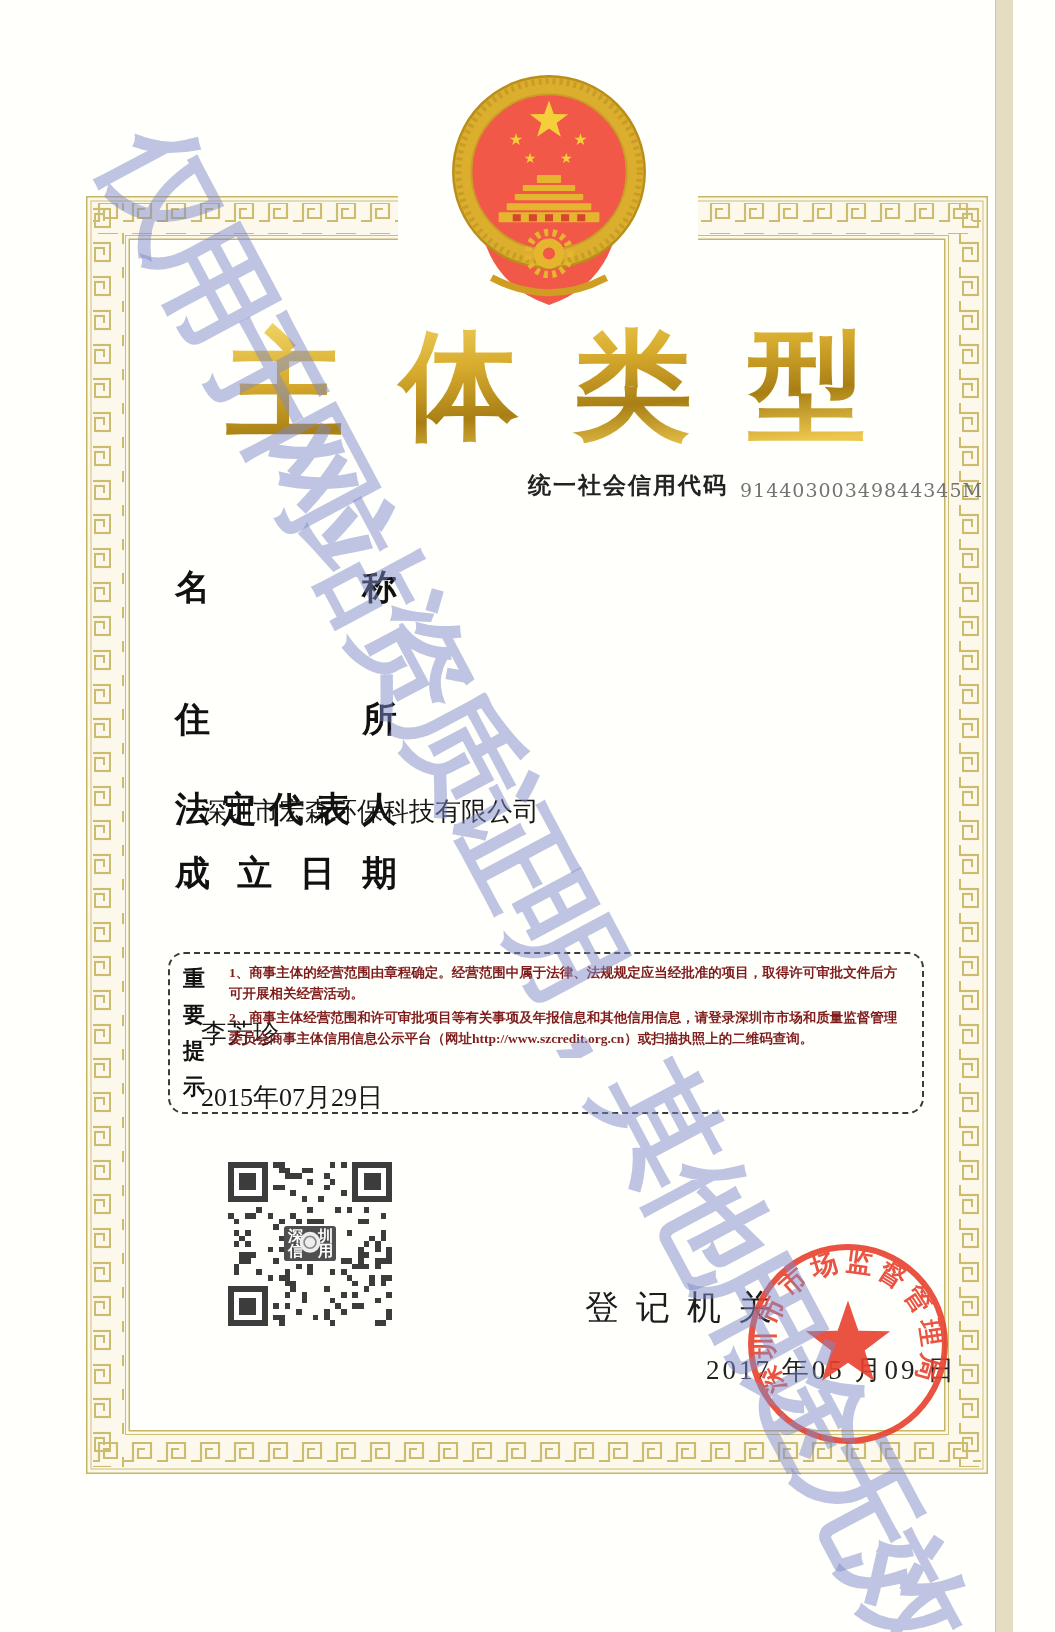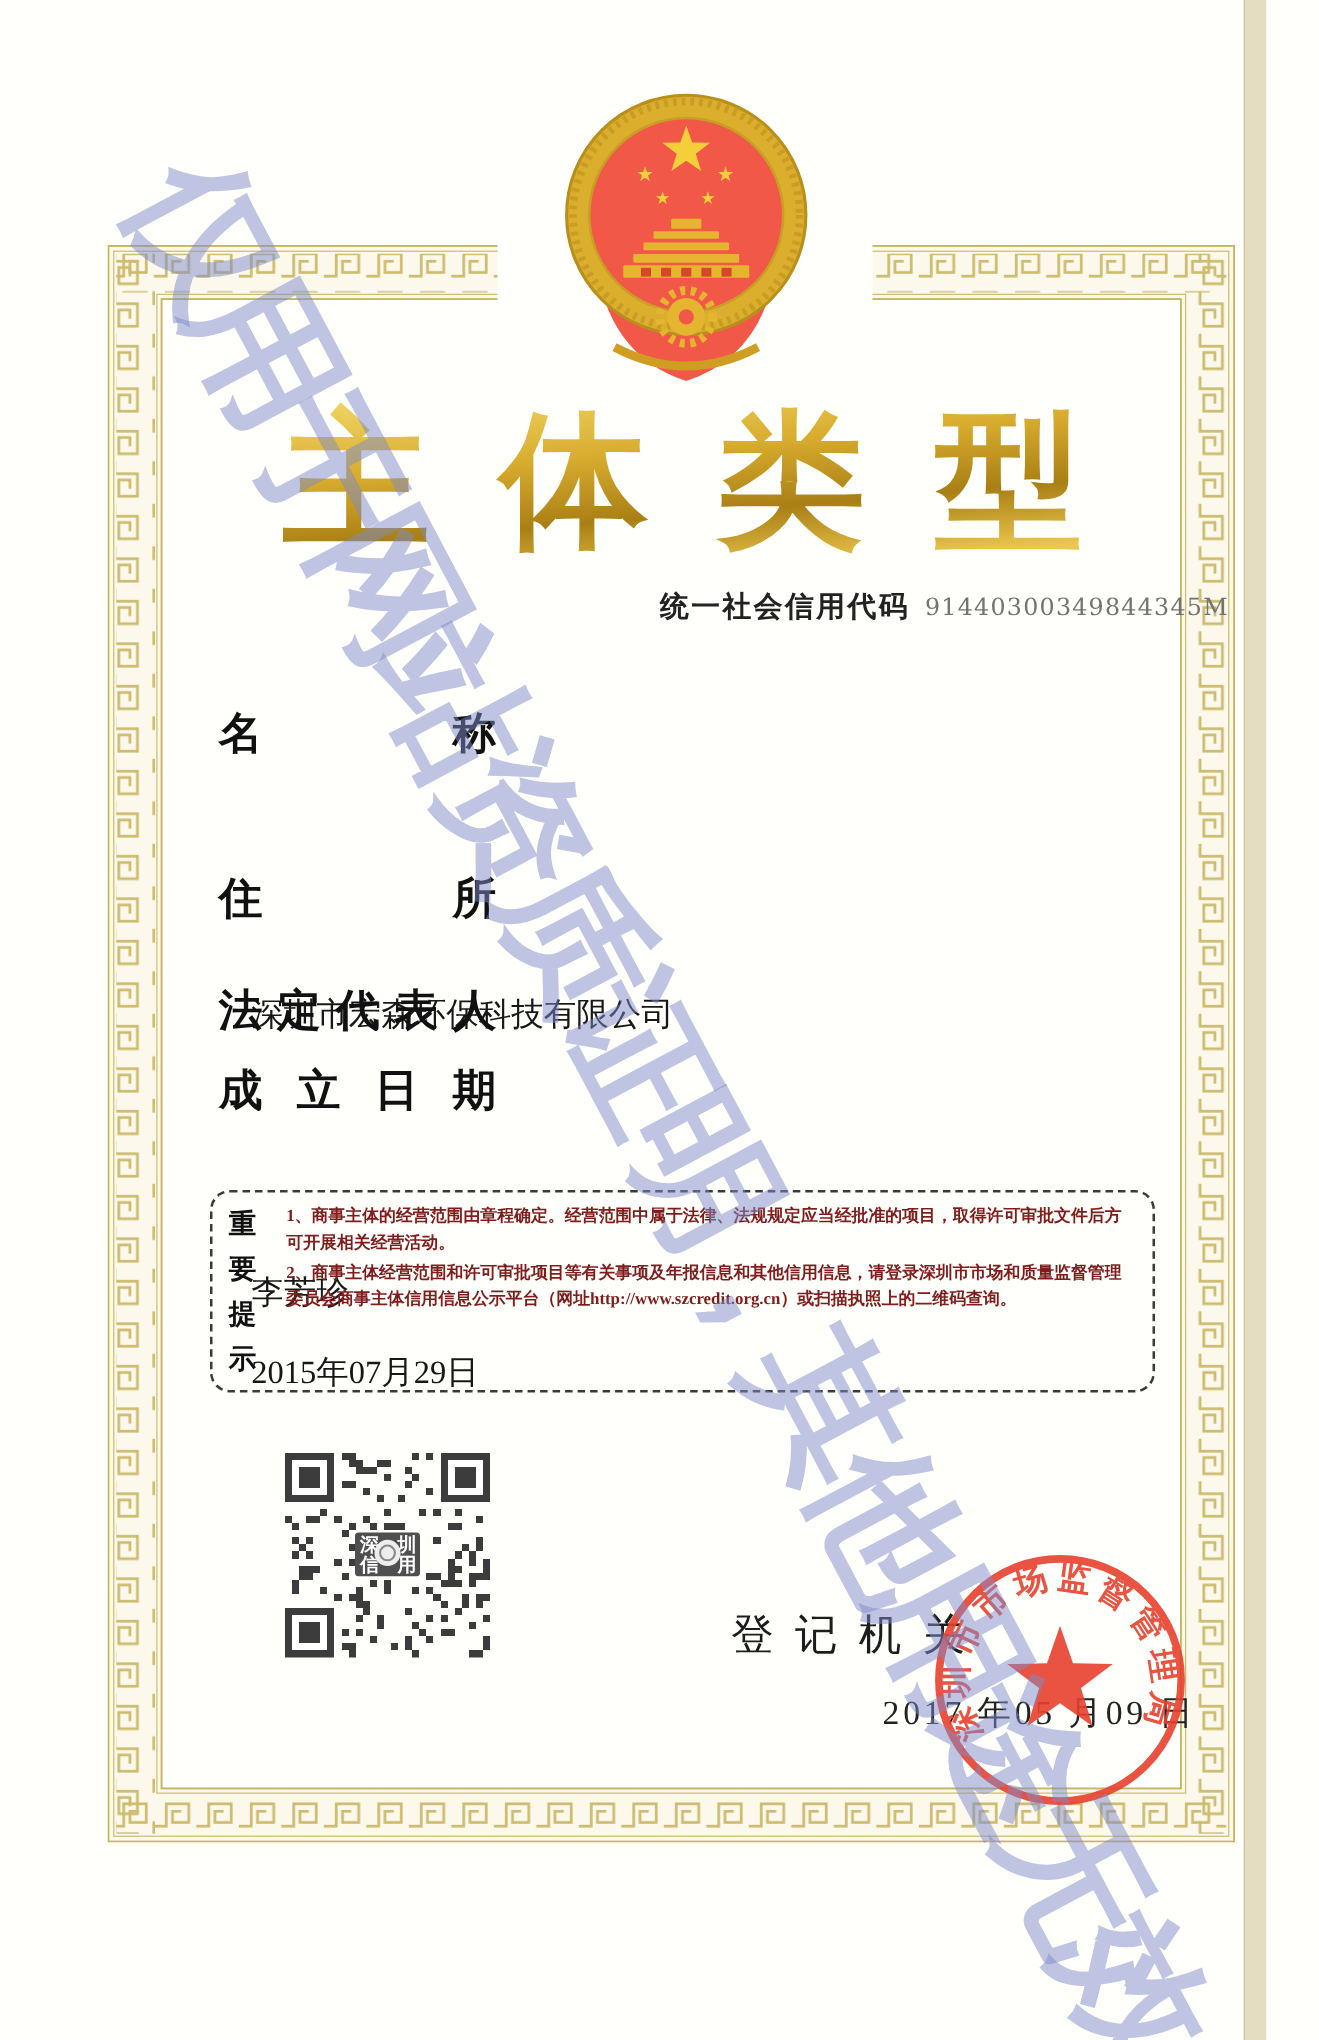--- a/index.html
+++ b/index.html
@@ -12,21 +12,21 @@
     background:#e5ddc1;border-left:1px solid #cfc5a0;z-index:1;}
   .frame-svg{position:absolute;left:86px;top:196px;z-index:2;}
   .emblem{position:absolute;left:413px;top:56px;width:272px;height:254px;z-index:4;}
   .license-title{
     position:absolute;left:226px;top:318px;z-index:5;
     font-size:118px;font-weight:800;letter-spacing:56px;line-height:1.15;white-space:nowrap;
     font-family:"Liberation Sans", sans-serif;
     background:linear-gradient(175deg,#f3d96b 0%,#d8ac2e 35%,#a97f15 62%,#edc84f 88%);
     -webkit-background-clip:text;background-clip:text;color:transparent;
   }
-  .credit-row{position:absolute;left:528px;top:470px;z-index:5;display:flex;align-items:center;gap:12px;white-space:nowrap;}
+  .credit-row{position:absolute;left:528px;top:470px;z-index:5;display:flex;align-items:flex-end;gap:12px;white-space:nowrap;}
   .credit-label{font-size:23px;font-weight:700;letter-spacing:2px;font-family:"Liberation Sans", sans-serif;color:#222;}
   .credit-value{font-size:19px;letter-spacing:1px;font-family:"DejaVu Serif", serif;color:#737373;}
   .field-row{position:absolute;left:175px;z-index:5;display:flex;align-items:flex-start;flex-direction:column;}
   .field-label{
     width:222px;flex:0 0 222px;font-size:35px;font-weight:700;color:#111;
     font-family:"Liberation Sans", sans-serif;
     text-align:justify;text-align-last:justify;line-height:1.1;
   }
   .field-value{margin-left:26px;font-size:26px;line-height:38px;color:#171717;padding-top:3px;}
   .field-value.wrap{width:500px;}

